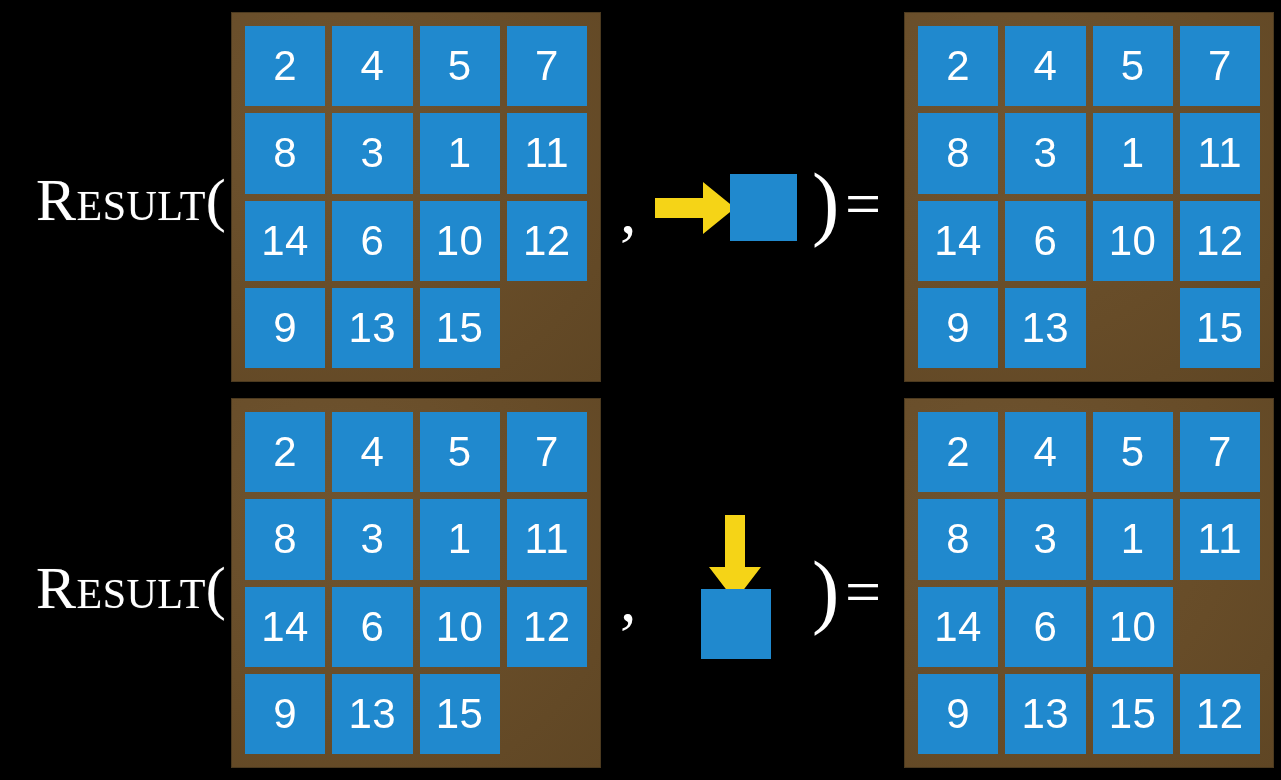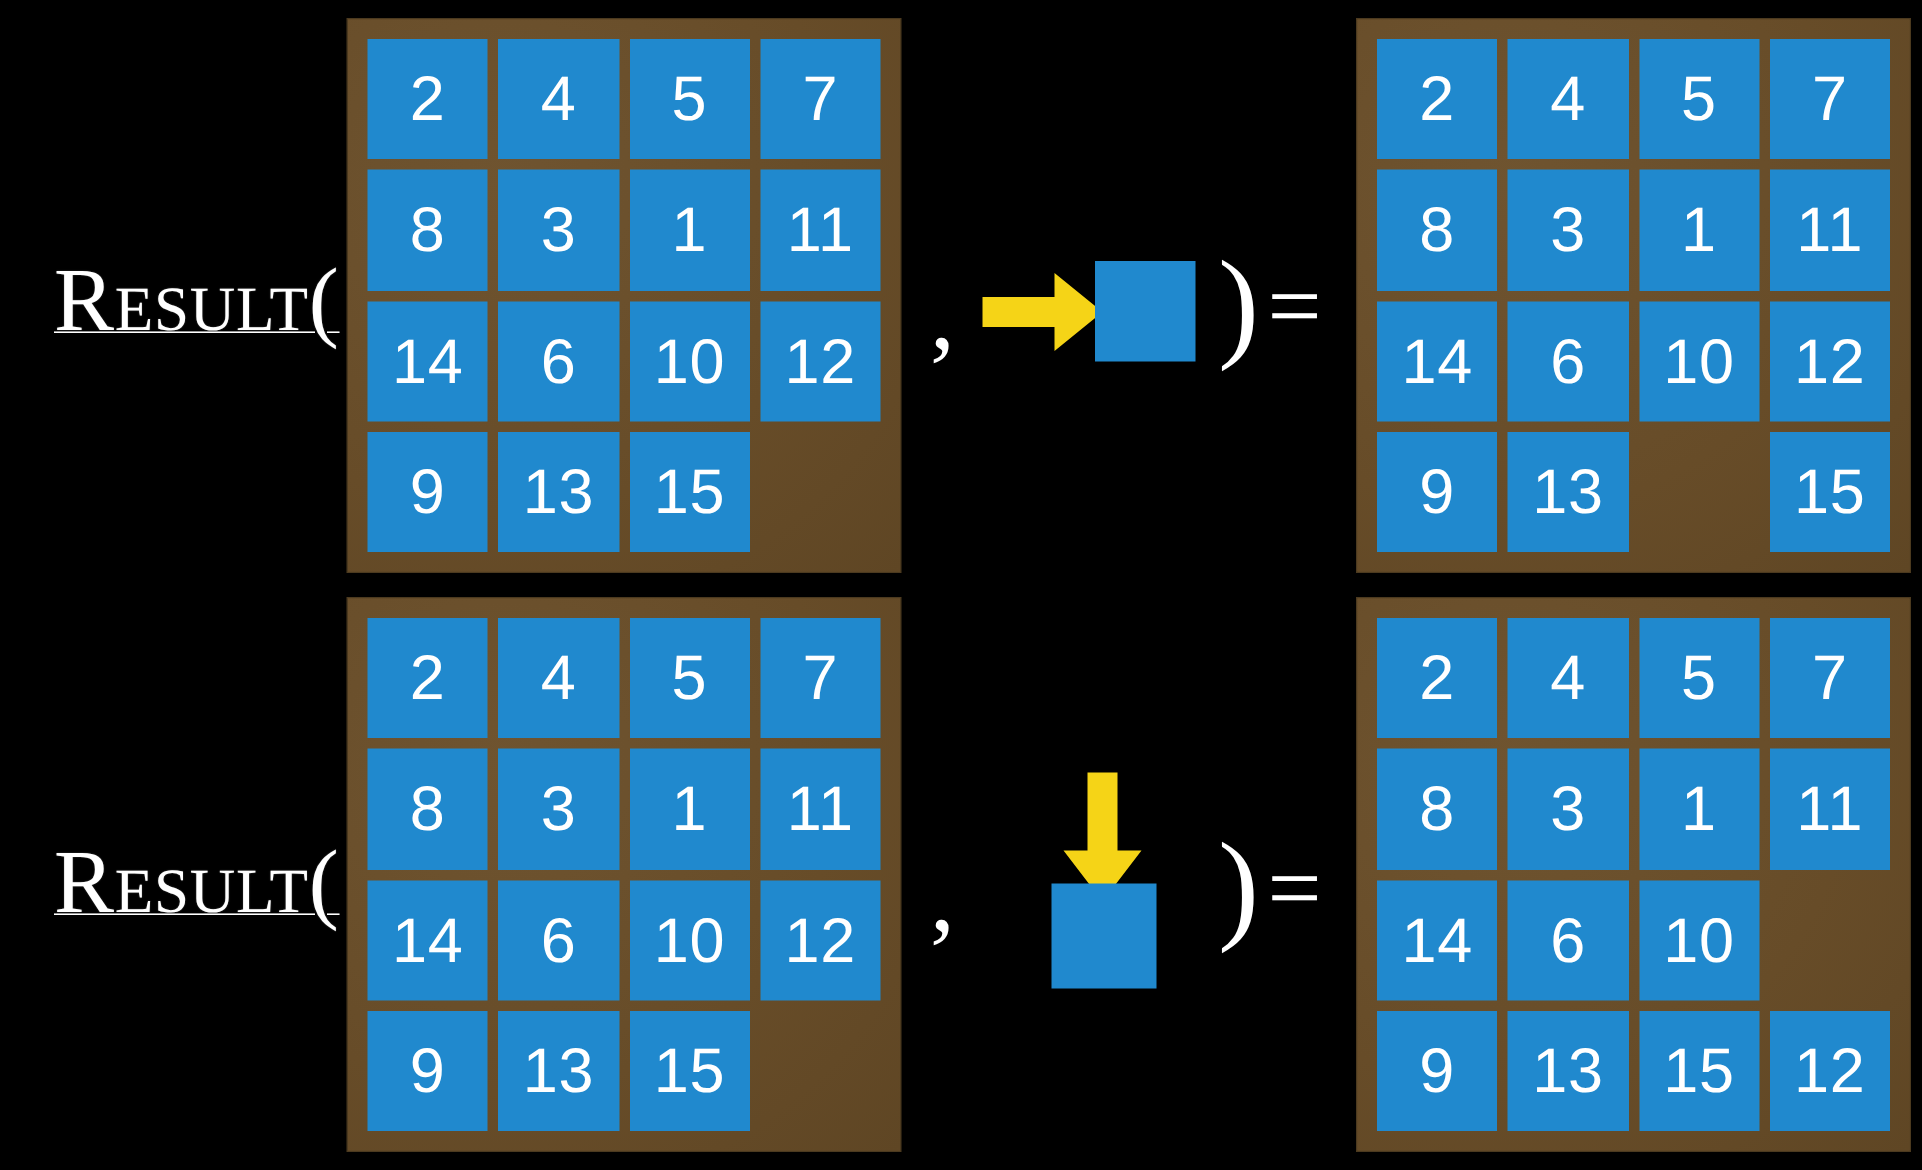--- a/index.html
+++ b/index.html
@@ -24,21 +24,20 @@
   
   .result-label {
     position: absolute;
     color: #ffffff;
     font-family: "Liberation Serif", serif;
     font-variant: small-caps;
     white-space: nowrap;
     line-height: 1;
     letter-spacing: 0.5px;
     text-shadow: 0 0 1px rgba(255,255,255,0.35);
-    text-decoration: underline;
   }
   .result-label .word {
     font-size: 60px;
   }
 
   
   .board {
     position: absolute;
     background: #6b4f2b;
     background-image: radial-gradient(ellipse at 28% 30%, #6f5430 0%, #674c28 60%, #5f4624 100%);

